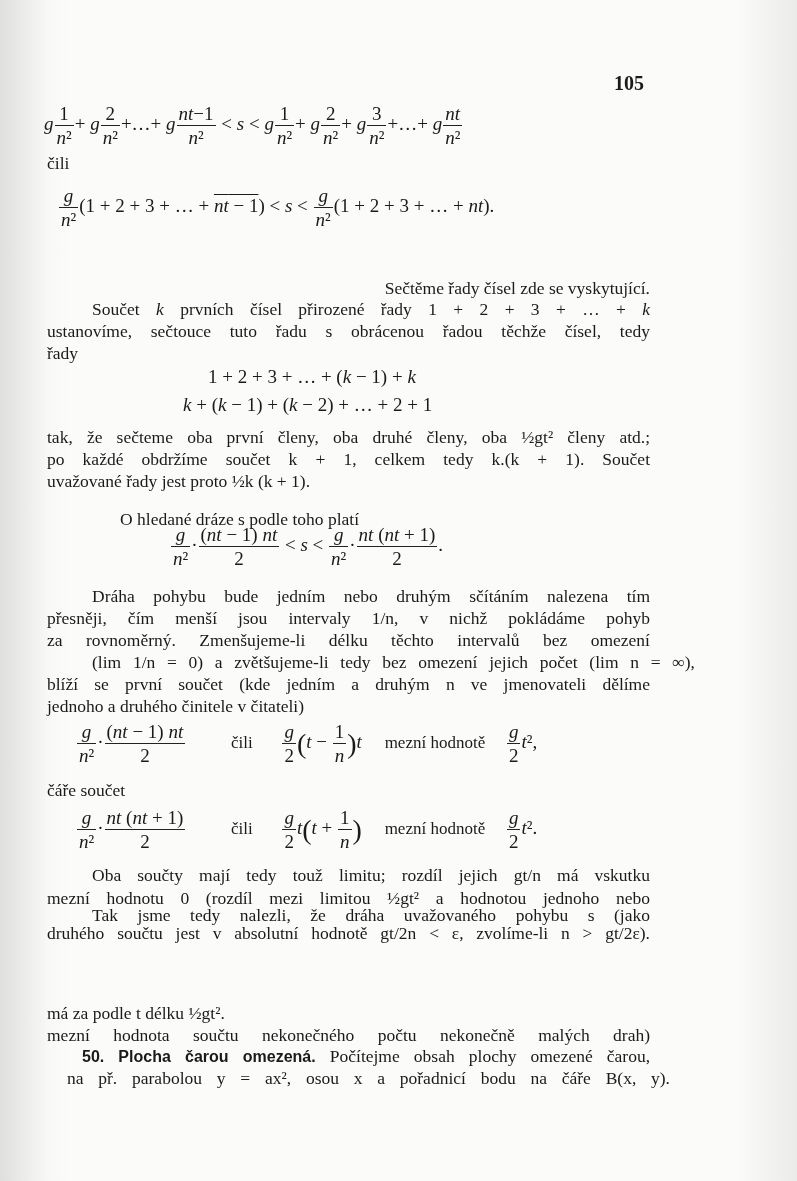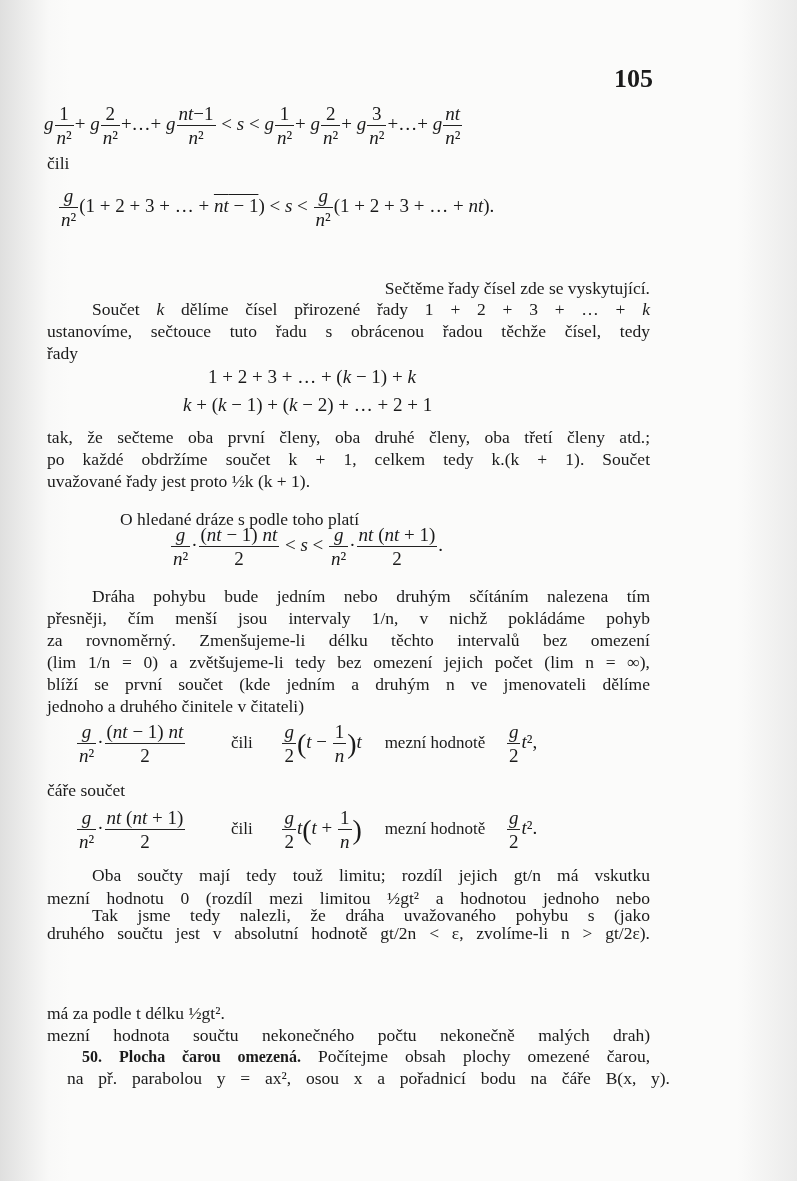--- a/index.html
+++ b/index.html
@@ -10,33 +10,33 @@
     color:#1a1a1a;
   }
   .shade-left {
     position:absolute; left:0; top:0; width:70px; height:1181px;
     background:linear-gradient(90deg, rgba(200,200,200,0.55), rgba(235,235,235,0.15) 70%, rgba(255,255,255,0));
   }
   .shade-right {
     position:absolute; right:0; top:0; width:60px; height:1181px;
     background:linear-gradient(270deg, rgba(215,215,215,0.45), rgba(255,255,255,0));
   }
-  .pn { position:absolute; left:614px; top:64px; font-size:26px; font-weight:bold; }
+  .pn { position:absolute; left:614px; top:72px; font-size:20px; font-weight:bold; }
   .ln { position:absolute; left:47px; width:603px; font-size:17.5px; line-height:22px; white-space:nowrap; }
   .just { text-align:justify; text-align-last:justify; }
   .ind { left:92px; width:558px; }
   i, .m { font-style:italic; }
   .frac { display:inline-block; vertical-align:middle; text-align:center; margin:0 1px; line-height:1; }
   .frac > span { display:block; padding:0 2px; }
   .frac > span.num { border-bottom:1px solid #222; padding-bottom:2px; }
   .frac > span.den { padding-top:2px; }
   .eq { position:absolute; font-size:19px; white-space:nowrap; }
   .ov { text-decoration:overline; }
   .big { font-size:28px; vertical-align:middle; font-weight:300; }
-  .bold-sans { font-family:Liberation Serif, serif; font-weight:bold; font-size:16px; }
+  .bold-sans { font-family:Liberation Sans, sans-serif; font-weight:bold; font-size:16px; }
 </style>
 </head>
 <body>
 
 <div class="shade-left"></div>
 <div class="shade-right"></div>
 
 <div class="pn">105</div>
 
 <div class="eq" style="left:44px;top:104px;">
@@ -53,43 +53,43 @@
 <div class="ln" style="top:152px;">čili</div>
 
 <div class="eq" style="left:58px;top:186px;">
   <span class="frac"><span class="num"><i>g</i></span><span class="den"><i>n</i>²</span></span>(1 + 2 + 3 + … + <span class="ov"><i>nt</i> − 1</span>) &lt; <i>s</i> &lt;
   <span class="frac"><span class="num"><i>g</i></span><span class="den"><i>n</i>²</span></span>(1 + 2 + 3 + … + <i>nt</i>).
 </div>
 
 <div class="ln" style="top:277px;text-align:right;">Sečtěme řady čísel zde se vyskytující.</div>
 
 <div class="ln ind just" style="top:298px;">
-  <span>Součet</span> <i>k</i> <span>dělíme čísel přirozené řady</span> 1 + 2 + 3 + … + <i>k</i>
+  <span>Součet</span> <i>k</i> <span>prvních čísel přirozené řady</span> 1 + 2 + 3 + … + <i>k</i>
 </div>
 <div class="ln just" style="top:320px;">ustanovíme, sečtouce tuto řadu s obrácenou řadou těchže čísel, tedy</div>
 <div class="ln" style="top:342px;">řady</div>
 
 <div class="eq" style="left:208px;top:366px;">1 + 2 + 3 + … + (<i>k</i> − 1) + <i>k</i></div>
 <div class="eq" style="left:183px;top:394px;"><i>k</i> + (<i>k</i> − 1) + (<i>k</i> − 2) + … + 2 + 1</div>
 
-<div class="ln just" style="top:426px;">tak, že sečteme oba první členy, oba druhé členy, oba třetí členy atd.;</div>
+<div class="ln just" style="top:426px;">tak, že sečteme oba první členy, oba druhé členy, oba ½gt² členy atd.;</div>
 <div class="ln just" style="top:448px;">po každé obdržíme součet k + 1, celkem tedy k.(k + 1). Součet</div>
 <div class="ln" style="top:470px;">uvažované řady jest proto ½k (k + 1).</div>
 <div class="ln ind" style="top:508px;margin-left:28px;">O hledané dráze s podle toho platí</div>
 
 <div class="eq" style="left:170px;top:525px;">
   <span class="frac"><span class="num"><i>g</i></span><span class="den"><i>n</i>²</span></span>·<span class="frac"><span class="num">(<i>nt</i> − 1) <i>nt</i></span><span class="den">2</span></span>
   &lt; <i>s</i> &lt;
   <span class="frac"><span class="num"><i>g</i></span><span class="den"><i>n</i>²</span></span>·<span class="frac"><span class="num"><i>nt</i> (<i>nt</i> + 1)</span><span class="den">2</span></span>.
 </div>
 
 <div class="ln ind just" style="top:585px;">Dráha pohybu bude jedním nebo druhým sčítáním nalezena tím</div>
 <div class="ln just" style="top:607px;">přesněji, čím menší jsou intervaly 1/n, v nichž pokládáme pohyb</div>
 <div class="ln just" style="top:629px;">za rovnoměrný. Zmenšujeme-li délku těchto intervalů bez omezení</div>
-<div class="ln just" style="top:651px;">(lim 1/n = 0) a zvětšujeme-li tedy bez omezení jejich počet (lim n = ∞),</div>
+<div class="ln just" style="top:651px;margin-left:45px;">(lim 1/n = 0) a zvětšujeme-li tedy bez omezení jejich počet (lim n = ∞),</div>
 <div class="ln just" style="top:673px;">blíží se první součet (kde jedním a druhým n ve jmenovateli dělíme</div>
 <div class="ln" style="top:695px;">jednoho a druhého činitele v čitateli)</div>
 
 <div class="eq" style="left:76px;top:722px;">
   <span class="frac"><span class="num"><i>g</i></span><span class="den"><i>n</i>²</span></span>·<span class="frac"><span class="num">(<i>nt</i> − 1) <i>nt</i></span><span class="den">2</span></span>
   <span style="display:inline-block;width:40px;"></span><span style="font-size:17px;">čili</span><span style="display:inline-block;width:24px;"></span>
   <span class="frac"><span class="num"><i>g</i></span><span class="den">2</span></span><span class="big">(</span><i>t</i> − <span class="frac"><span class="num">1</span><span class="den"><i>n</i></span></span><span class="big">)</span><i>t</i>
   <span style="display:inline-block;width:18px;"></span><span style="font-size:17px;">mezní hodnotě</span><span style="display:inline-block;width:16px;"></span>
   <span class="frac"><span class="num"><i>g</i></span><span class="den">2</span></span><i>t</i>²,
 </div>

